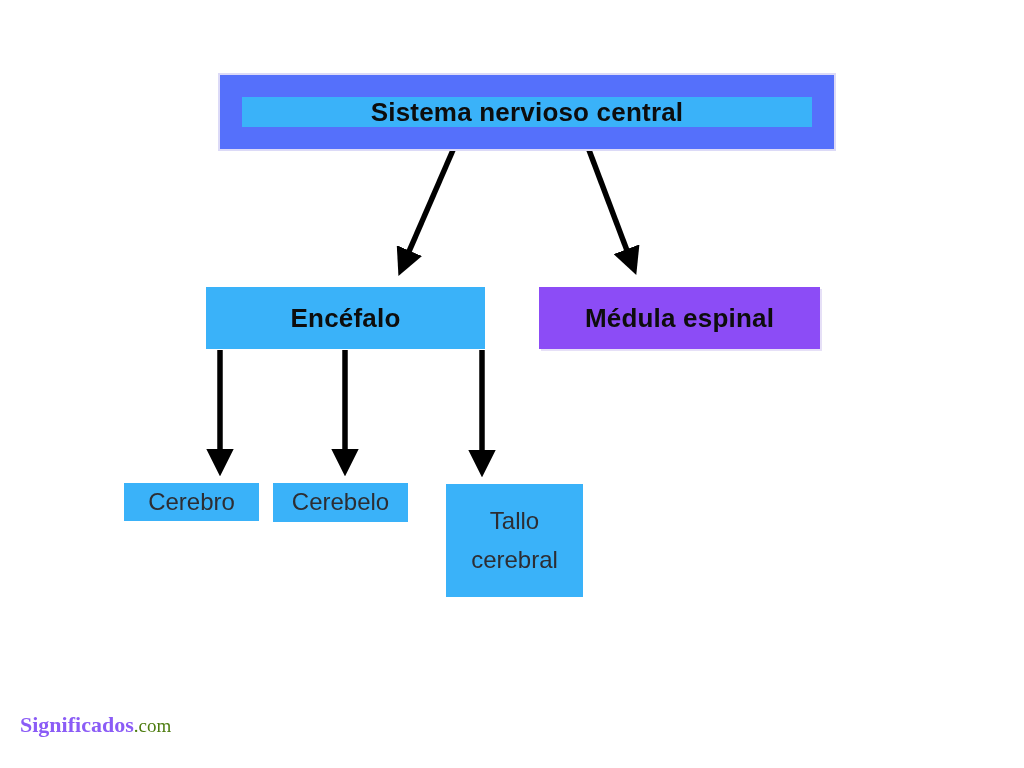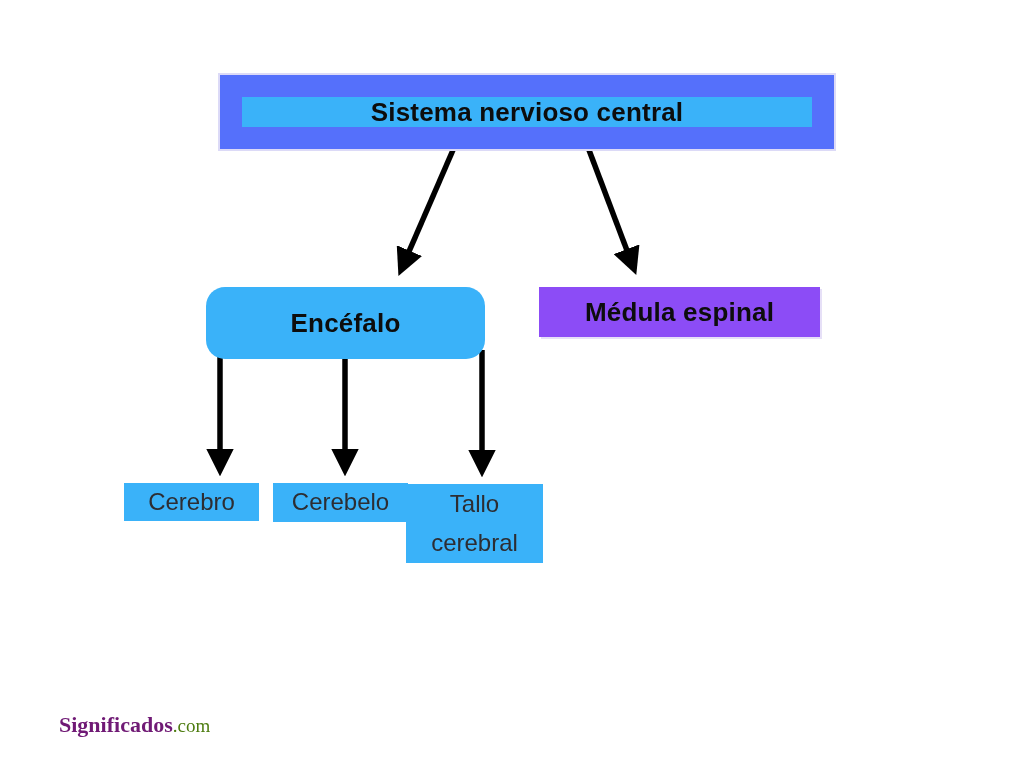--- a/index.html
+++ b/index.html
@@ -52,43 +52,42 @@
     font-weight: bold;
     font-size: 26px;
     color: #0d0d0d;
     letter-spacing: 0.2px;
   }
   .blue-fill { background: #3ab2f9; }
   .purple-fill {
     background: #8c4cf6;
     box-shadow: 2px 2px 0 0 #e6e0f7;
   }
-  .encefalo { left: 206px; top: 287px; width: 279px; height: 72px; border-radius: 19px; }
-  .medula   { left: 539px; top: 287px; width: 281px; height: 50px; }
+  .encefalo { left: 206px; top: 287px; width: 279px; height: 62px; }
+  .medula   { left: 539px; top: 287px; width: 281px; height: 62px; }
   .cerebro  { left: 124px; top: 483px; width: 135px; height: 38px; }
   .cerebelo { left: 273px; top: 483px; width: 135px; height: 39px; }
-  .tallo    { left: 406px; top: 484px; width: 137px; height: 79px; }
+  .tallo    { left: 446px; top: 484px; width: 137px; height: 113px; }
   .light-label {
     font-weight: 400;
     font-size: 24px;
     color: #2d2d32;
     line-height: 1.6;
   }
   .watermark {
     position: absolute;
     left: 20px;
     top: 712px;
     font-family: "Liberation Serif", serif;
     white-space: nowrap;
   }
   .watermark .brand {
     font-weight: bold;
     font-size: 22px;
-    color: #701a75;
-    margin-left: 39px;
+    color: #8b5cf6;
   }
   .watermark .tld {
     font-weight: 400;
     font-size: 19px;
     color: #4d7c0f;
   }
 </style>
 </head>
 <body>
 

